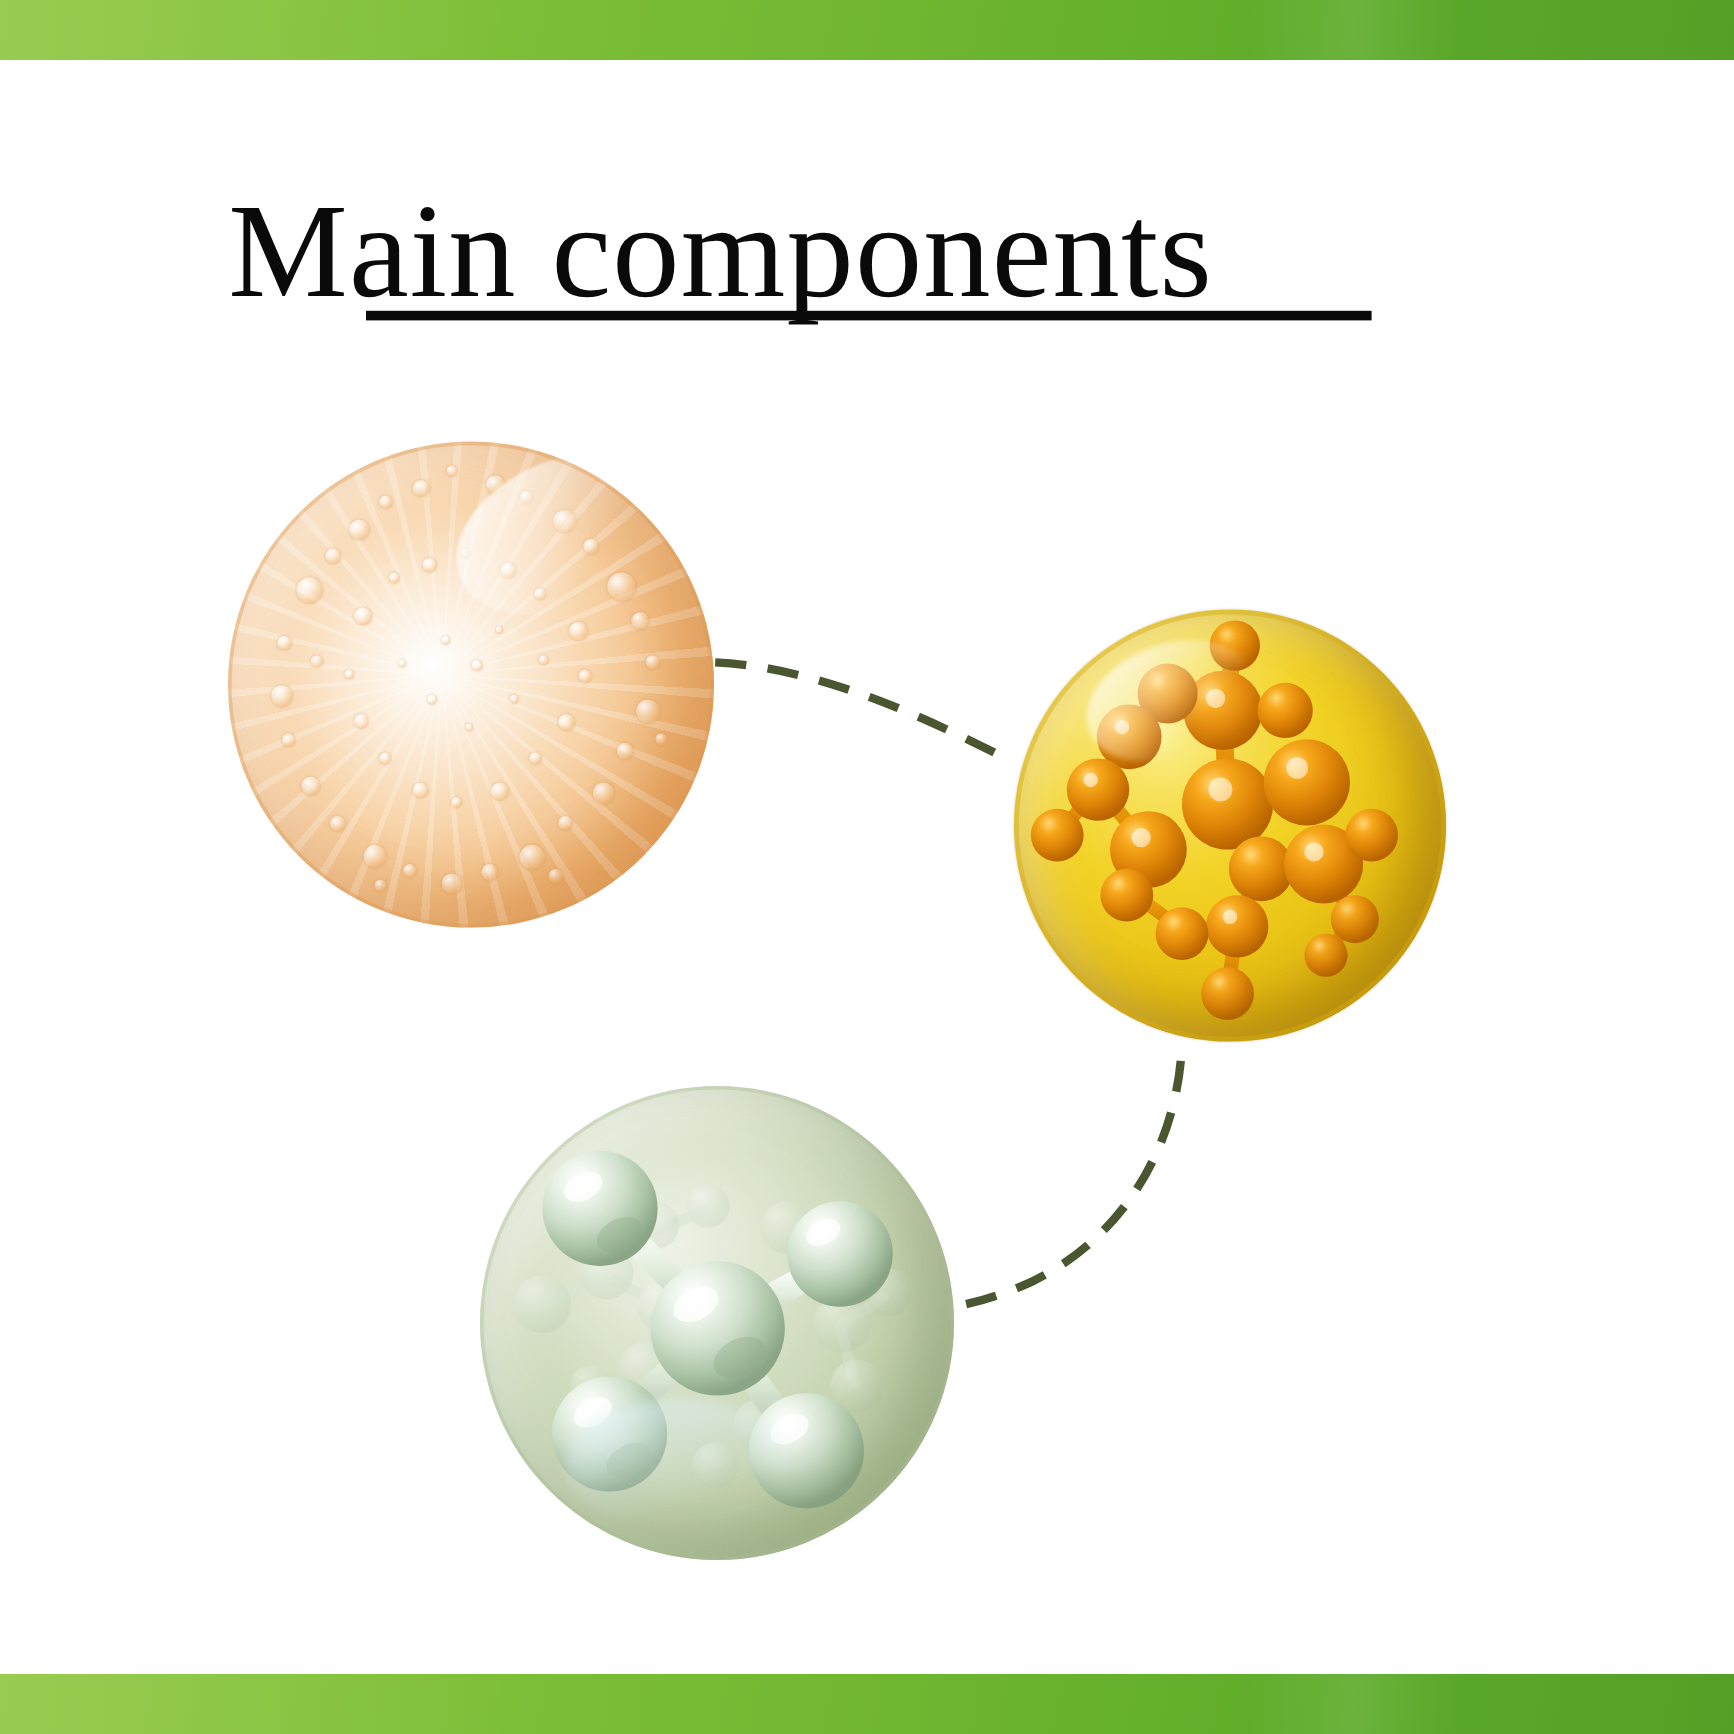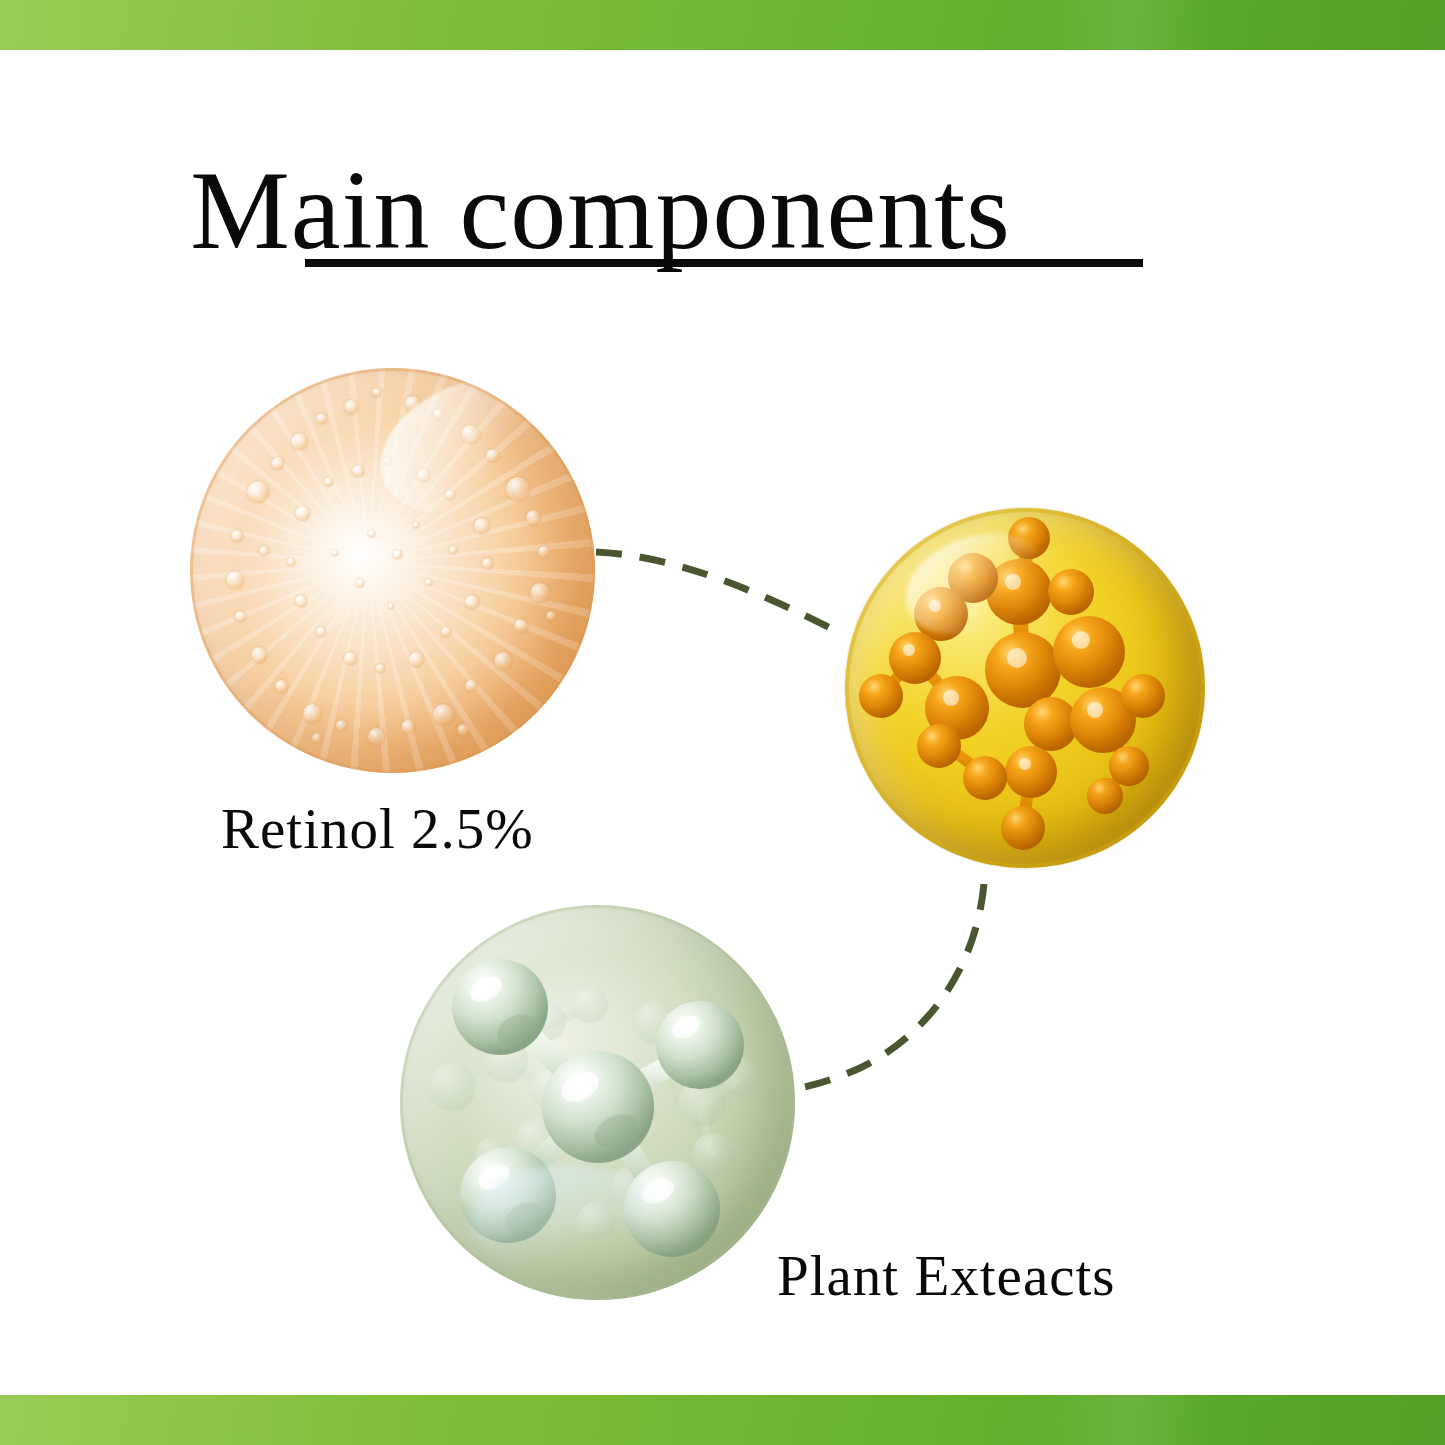--- a/index.html
+++ b/index.html
@@ -437,16 +437,14 @@
       <g fill="rgba(140,170,135,0.35)">
         <ellipse cx="116" cy="124" rx="20" ry="13" transform="rotate(-28 116 124)"></ellipse>
         <ellipse cx="216" cy="226" rx="23" ry="15" transform="rotate(-28 216 226)"></ellipse>
         <ellipse cx="124" cy="312" rx="20" ry="13" transform="rotate(-28 124 312)"></ellipse>
       </g>
     </svg>
     <div class="glint"></div>
     <div class="rim"></div>
   </div>
 
-  <div class="label" id="label-retinol">Retinol 2.5%</div>
-  <div class="label" id="label-plant">Plant Exteacts</div>
 
 </div>
 
 </body></html>

